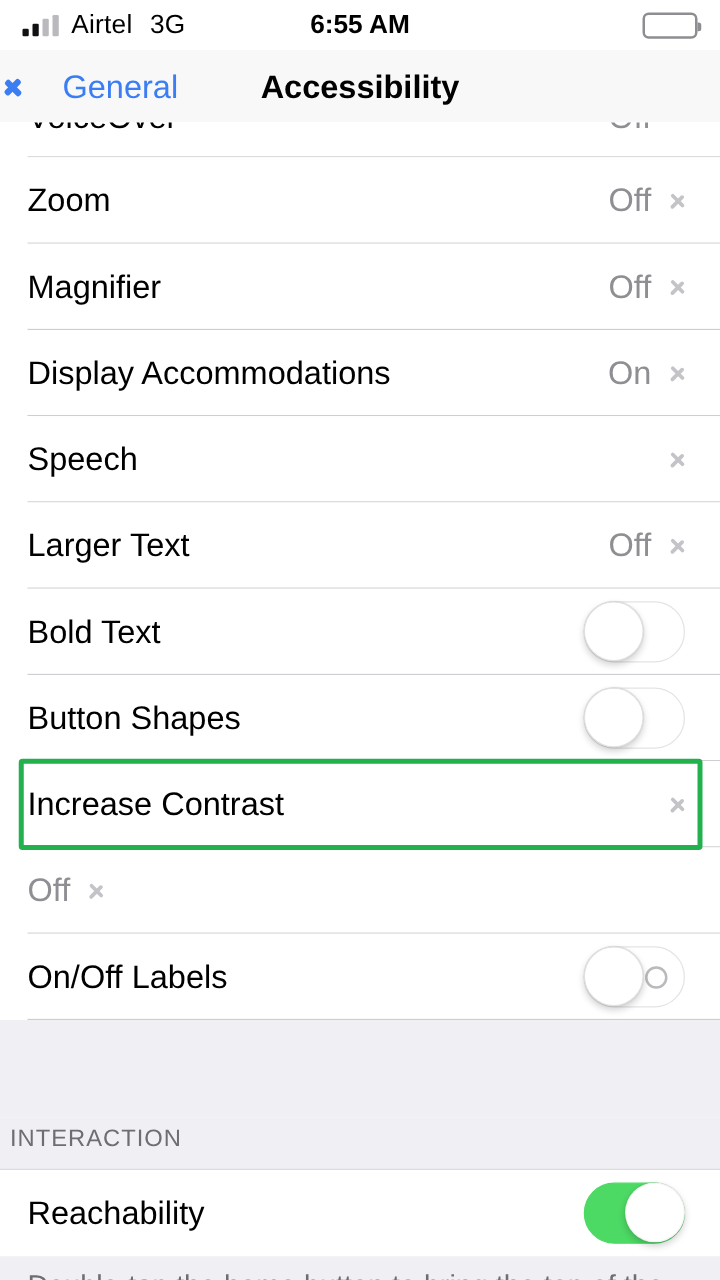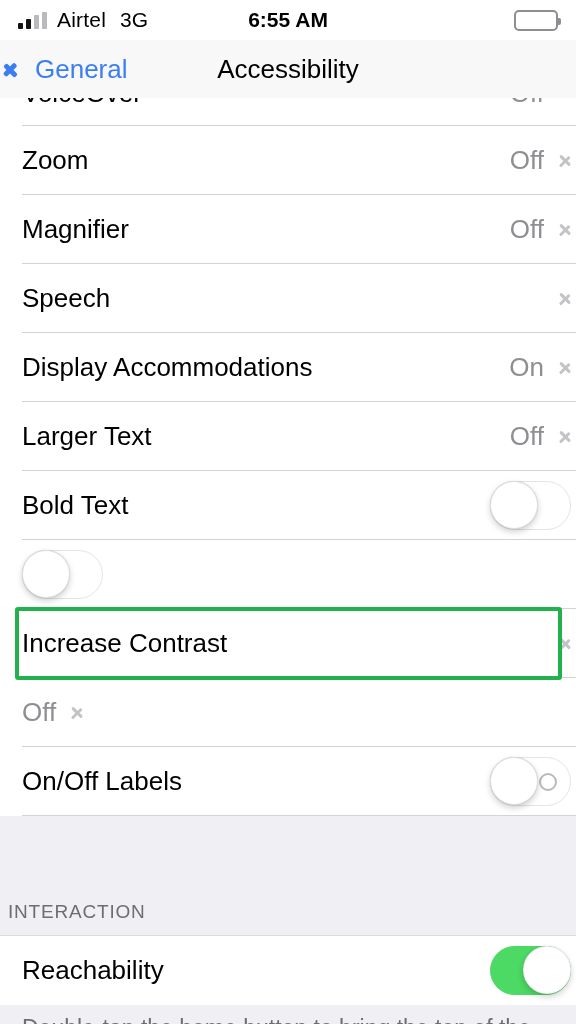--- a/index.html
+++ b/index.html
@@ -67,39 +67,39 @@
   
   .navbar {
     position: relative;
     height: 58px;
     background: #f8f8f8;
     display: flex;
     align-items: center;
     padding: 0 14px;
   }
   .back-btn {
-    display: flex; align-items: center; gap: 6px;
+    display: flex; align-items: center; gap: 21px;
     color: #3b7ef4;
     cursor: pointer;
   }
   .chev-back {
     width: 15px; height: 26px;
     position: relative;
   }
   .chev-back:before, .chev-back:after {
     content: ""; position: absolute; left: 2px;
     width: 16px; height: 4.5px; background: #3b7ef4; border-radius: 2px;
   }
   .chev-back:before { top: 6px; transform: rotate(135deg); transform-origin: left center; }
   .chev-back:after  { top: 18px; transform: rotate(-135deg); transform-origin: left center; }
   .back-label { font-size: 26px; color: #3b7ef4; }
   .nav-title {
     position: absolute; left: 0; right: 0; top: 0; height: 58px;
     display: flex; align-items: center; justify-content: center;
-    font-size: 26px; font-weight: normal; color: #000;
+    font-size: 26px; font-weight: bold; color: #000;
     pointer-events: none;
   }
 
   
   .list-area {
     position: relative;
     background: #ffffff;
   }
   .group { background: #ffffff; }
   .group-gap { background: #efeff4; height: 78px; }
@@ -112,21 +112,21 @@
     display: flex;
     align-items: flex-end;
     height: 42px;
     border-bottom: 1px solid #dcdce0;
   }
   .row {
     position: relative;
     height: 69px;
     display: flex;
     align-items: center;
-    padding: 0 5px 0 22px;
+    padding: 0 28px 0 22px;
     background: #ffffff;
     cursor: pointer;
   }
   .row.clipped-top { height: 28px; align-items: flex-start; overflow: hidden; padding-top: 0; }
   .row.clipped-top .row-label,
   .row.clipped-top .row-value,
   .row.clipped-top .chev { margin-top: -20px; }
   .row:after {
     content: "";
     position: absolute;
@@ -263,40 +263,41 @@
           <div class="row-label">Zoom</div>
           <div class="row-value">Off</div>
           <span class="chev"></span>
         </div>
         <div class="row">
           <div class="row-label">Magnifier</div>
           <div class="row-value">Off</div>
           <span class="chev"></span>
         </div>
         <div class="row">
-          <div class="row-label">Speech</div>
-          <span class="chev"></span>
-        </div>
-        <div class="row">
           <div class="row-label">Display Accommodations</div>
           <div class="row-value">On</div>
+          <span class="chev"></span>
+        </div>
+        <div class="row">
+          <div class="row-label">Speech</div>
           <span class="chev"></span>
         </div>
         <div class="row">
           <div class="row-label">Larger Text</div>
           <div class="row-value">Off</div>
           <span class="chev"></span>
         </div>
         <div class="row">
           <div class="row-label">Bold Text</div>
           <div class="toggle">
             <span class="knob"></span>
           </div>
         </div>
         <div class="row">
+          <div class="row-label">Button Shapes</div>
           <div class="toggle">
             <span class="knob"></span>
           </div>
         </div>
         <div class="row">
           <div class="row-label">Increase Contrast</div>
           <span class="chev"></span>
         </div>
         <div class="row">
           <div class="row-value">Off</div>

